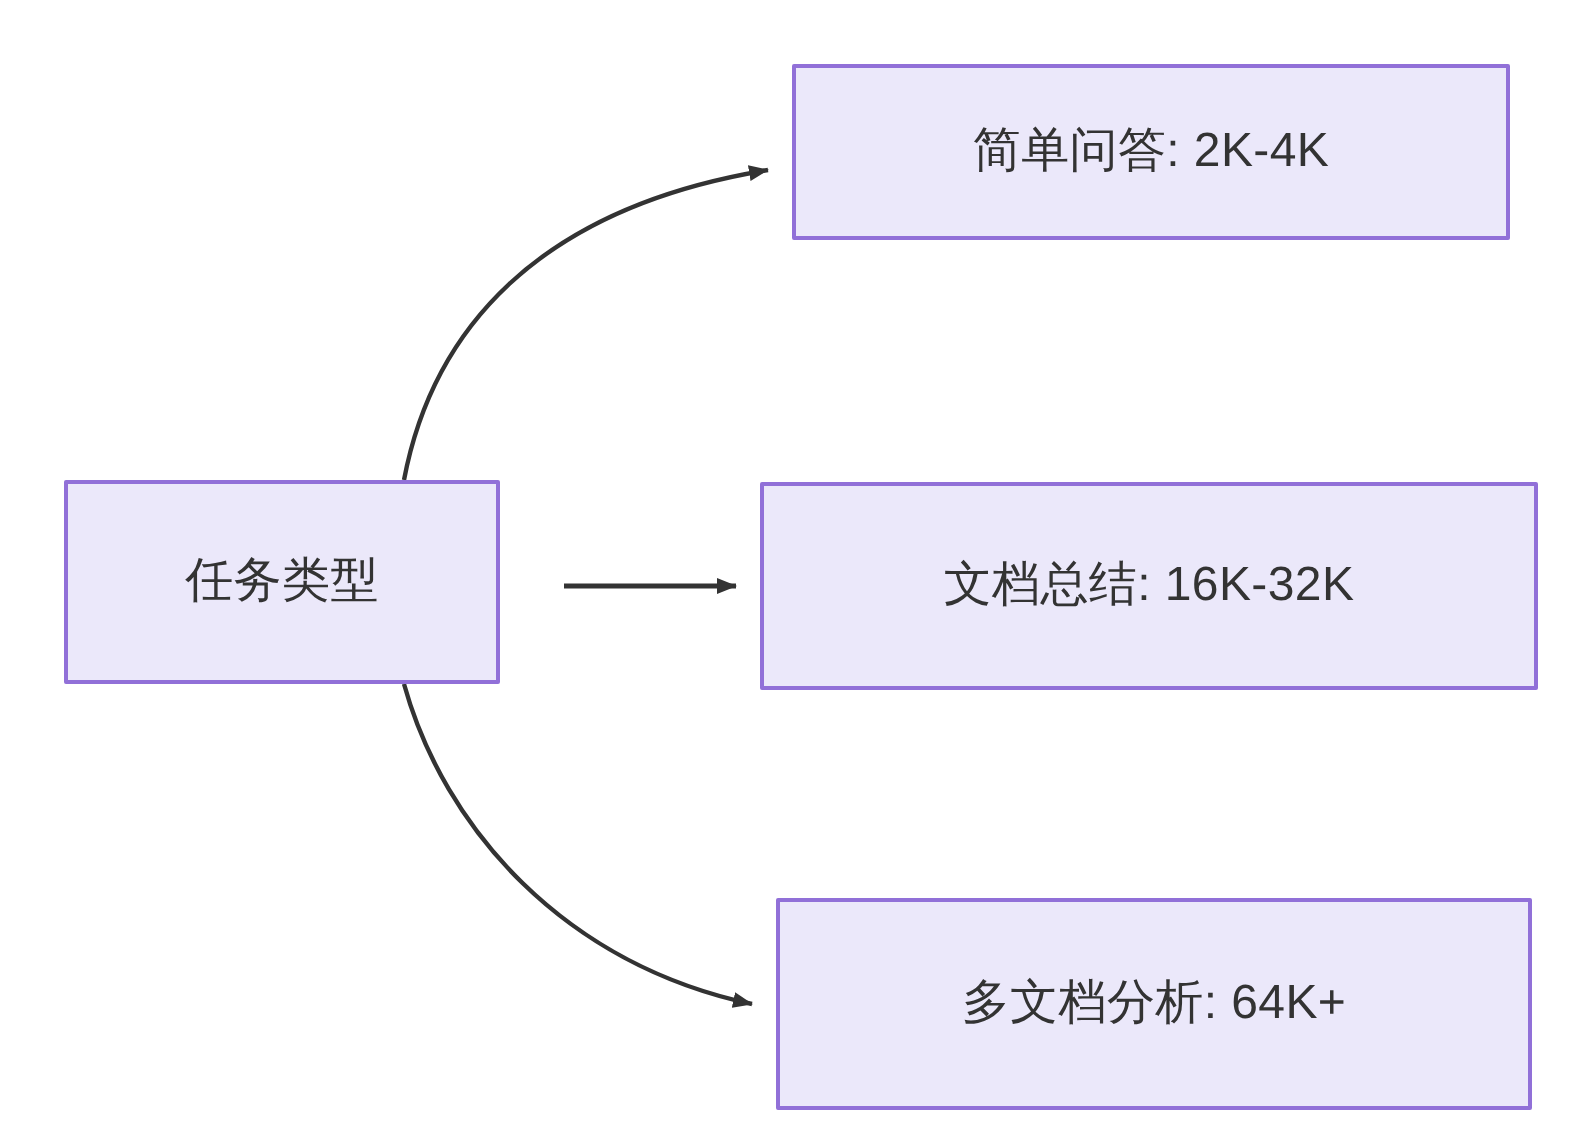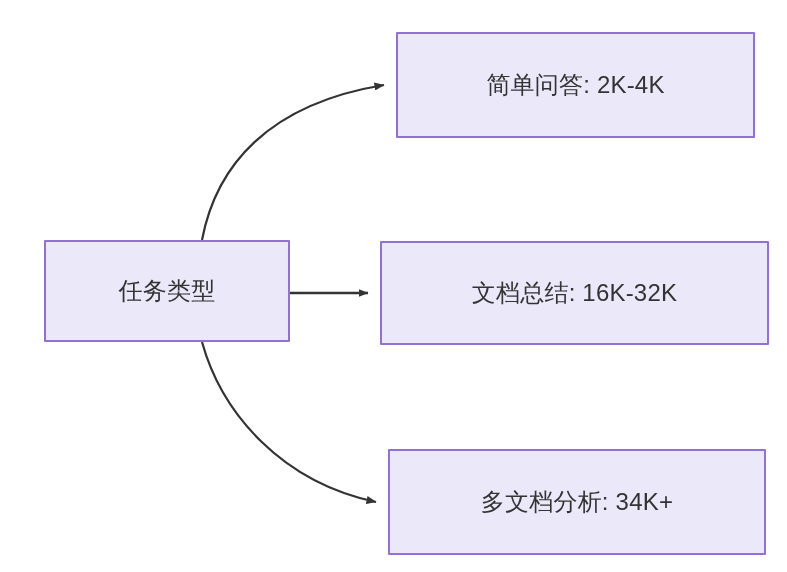--- a/index.html
+++ b/index.html
@@ -40,22 +40,22 @@
   }
   .node-label {
     font-size: 24px;
     line-height: 1.25;
     color: #333333;
     font-weight: 400;
     letter-spacing: 0.2px;
     white-space: nowrap;
   }
   
-  #node-source      { left: 32px;  top: 240px; width: 246px; height: 102px; margin-left: 12px; }
-  #node-simple-qa   { left: 396px; top: 32px;  width: 359px; height: 106px; }
+  #node-source      { left: 32px;  top: 240px; width: 218px; height: 102px; }
+  #node-simple-qa   { left: 396px; top: 32px;  width: 359px; height: 88px; }
   #node-doc-summary { left: 380px; top: 241px; width: 389px; height: 104px; text-align: right; }
   #node-multi-doc   { left: 388px; top: 449px; width: 378px; height: 106px; }
 </style>
 </head>
 <body>
 
 <div id="diagram">
 
   <svg id="edge-layer" viewBox="0 0 787 572" width="787" height="572" xmlns="http://www.w3.org/2000/svg">
     <defs>
@@ -77,16 +77,16 @@
 
   <div class="node" id="node-simple-qa">
     <span class="node-label">简单问答: 2K-4K</span>
   </div>
 
   <div class="node" id="node-doc-summary">
     <span class="node-label">文档总结: 16K-32K</span>
   </div>
 
   <div class="node" id="node-multi-doc">
-    <span class="node-label">多文档分析: 34K+</span>
+    <span class="node-label">多文档分析: 64K+</span>
   </div>
 
 </div>
 
 </body></html>

